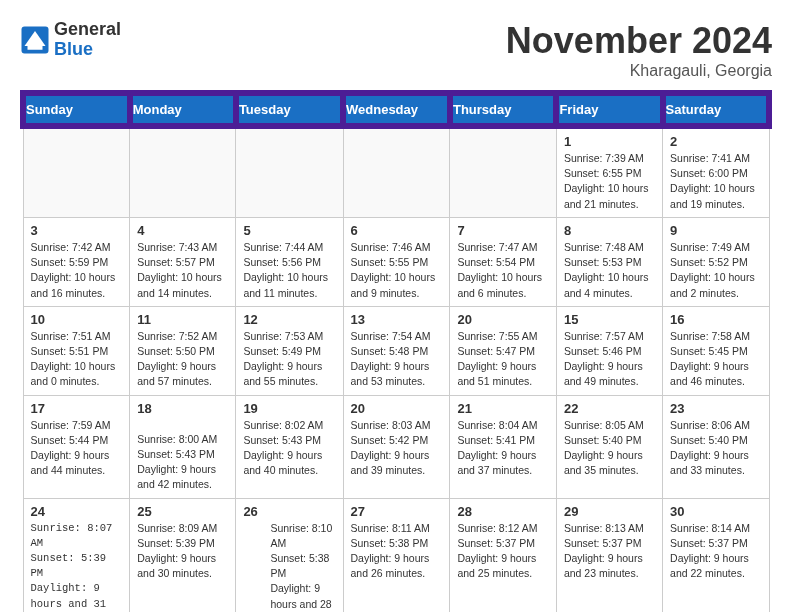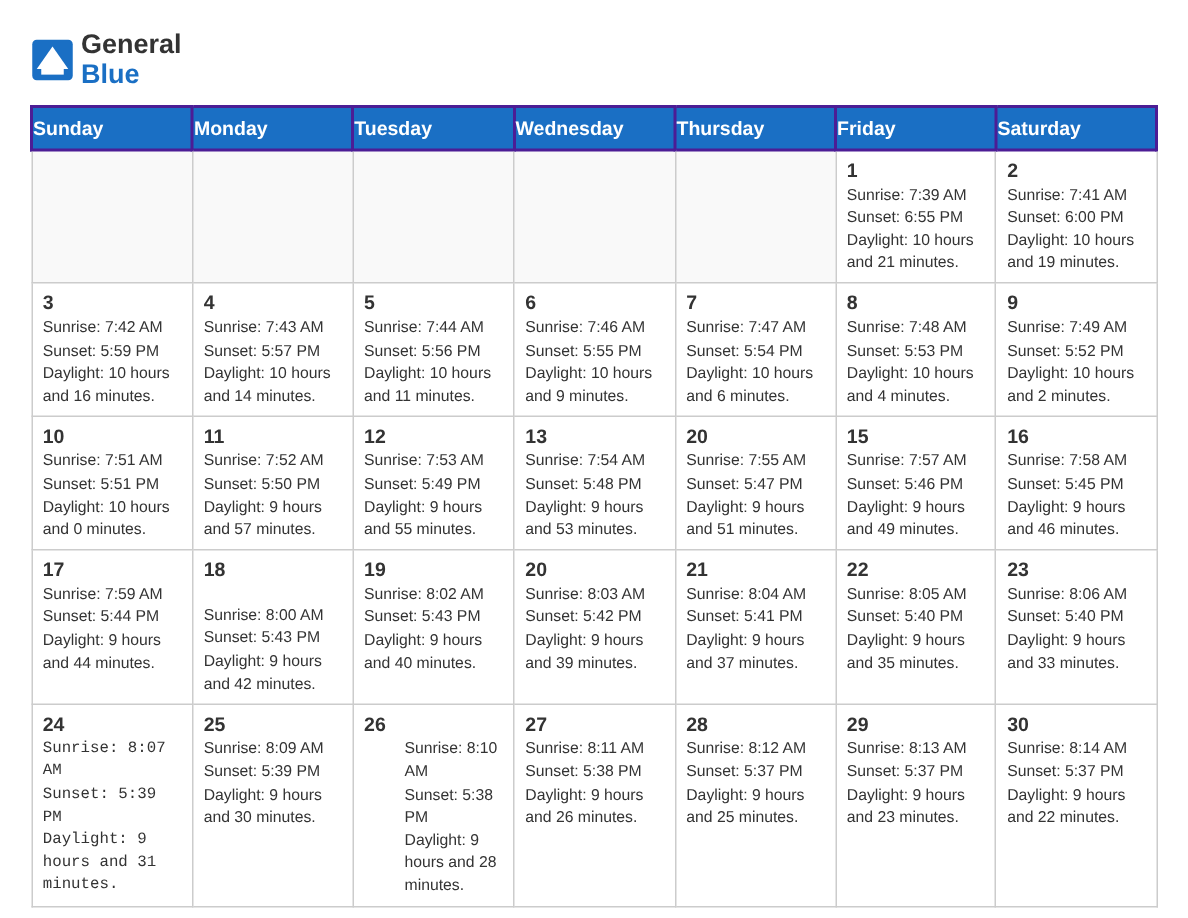--- a/index.html
+++ b/index.html
@@ -48,21 +48,21 @@
       width: 100%;
       border-collapse: collapse;
     }
     .calendar th {
       background: #1a6fc4;
       color: #fff;
       text-align: left;
       padding: 6px 0;
       font-size: 13px;
       font-weight: bold;
-      border: 2px solid #4c1d95;
+      border: 6px solid #4c1d95;
     }
     .calendar td {
       vertical-align: top;
       padding: 5px 7px;
       border: 1px solid #ccc;
       font-size: 10.5px;
       color: #333;
       width: 108px;
       min-height: 80px;
       background: #fff;
@@ -91,20 +91,24 @@
     <svg class="logo-icon" viewBox="0 0 40 40">
       <rect x="2" y="2" width="36" height="36" rx="4" fill="#1a6fc4"></rect>
       <polygon points="20,8 34,28 6,28" fill="white"></polygon>
       <rect x="10" y="28" width="20" height="5" fill="white"></rect>
     </svg>
     <div class="logo-text">
       <span class="logo-general">General</span><br>
       <span class="logo-blue">Blue</span>
     </div>
   </div>
+  <div class="title-block">
+    <div class="month-title">November 2024</div>
+    <div class="location">Kharagauli, Georgia</div>
+  </div>
 </div>
 
 <table class="calendar">
   <thead>
     <tr>
     <th>Sunday</th>
         <th>Monday</th>
         <th>Tuesday</th>
         <th>Wednesday</th>
         <th>Thursday</th>

